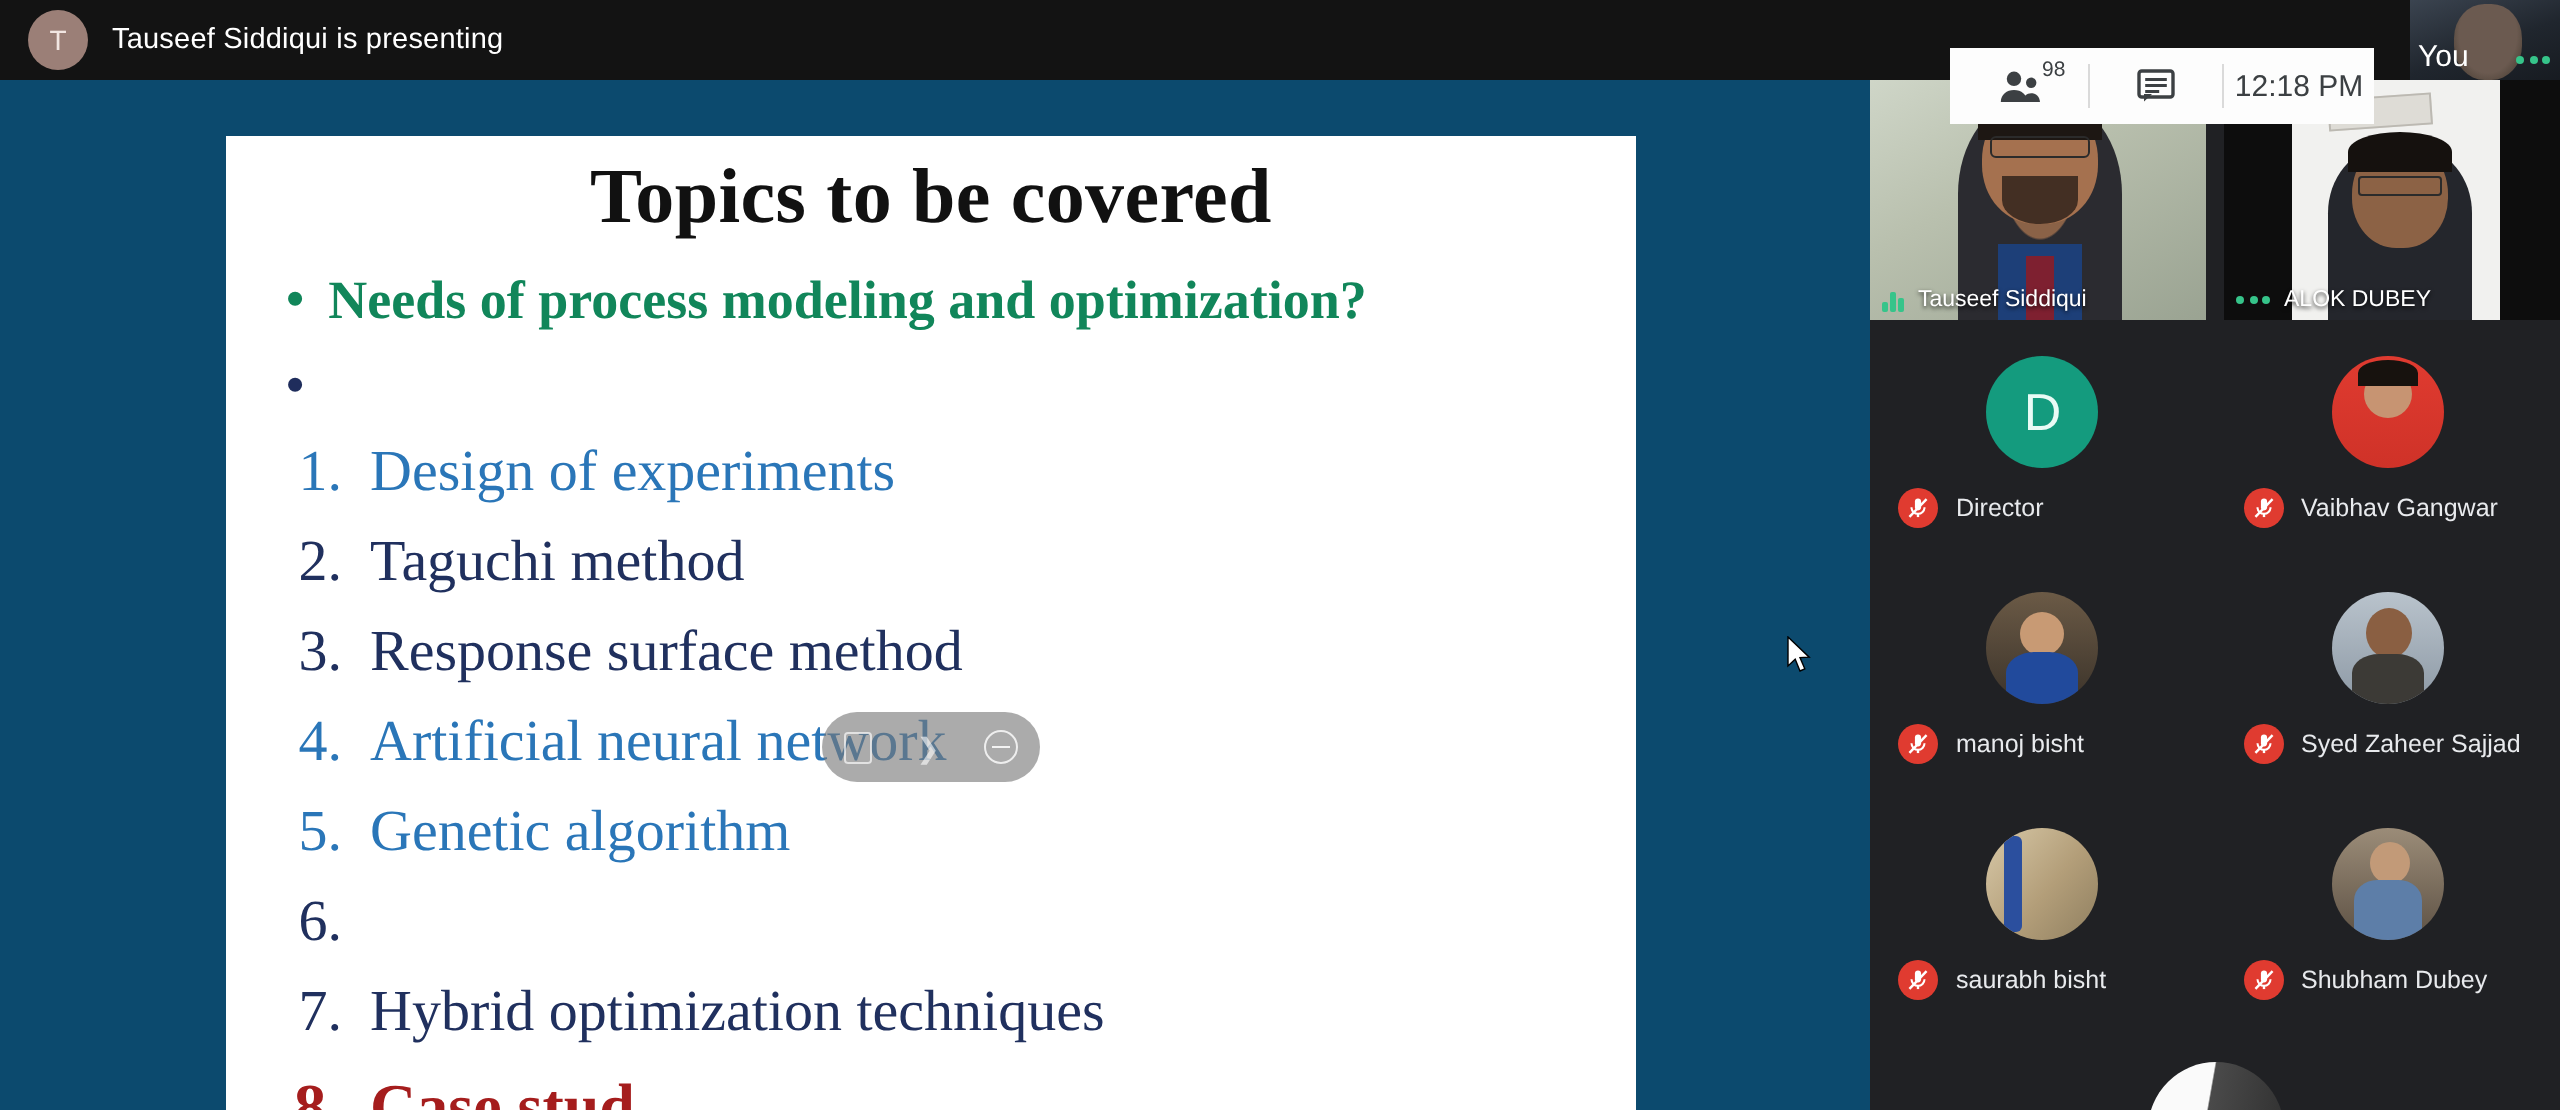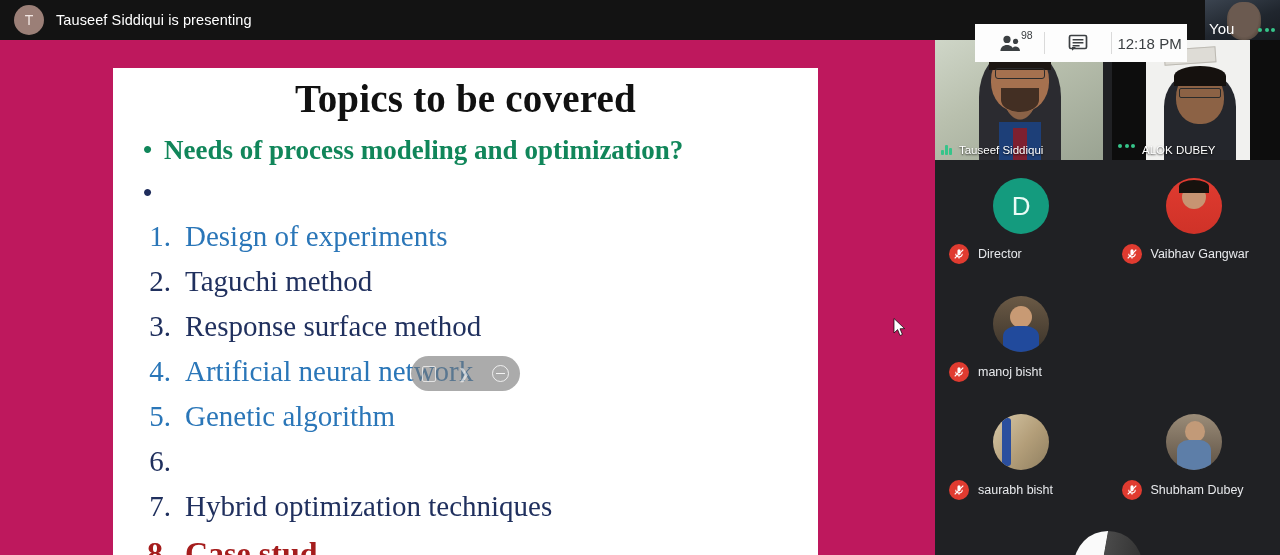--- a/index.html
+++ b/index.html
@@ -38,21 +38,21 @@
 
   .selfview { position:absolute; left:1205px; top:0; width:75px; height:40px; overflow:hidden;
               background:linear-gradient(160deg,#3b4450 0%,#20262e 55%,#171b21 100%); }
   .selfview .face { position:absolute; left:22px; top:2px; width:34px; height:38px; border-radius:45%;
                     background:radial-gradient(ellipse at 50% 40%, #6b5a50 0 60%, #3a3228 100%); }
   .self-label { position:absolute; left:4px; bottom:3px; color:#fff; font-size:15px; }
   .self-dots { position:absolute; right:5px; bottom:8px; display:flex; gap:2.5px; }
   .self-dots i { width:4px; height:4px; border-radius:50%; background:#36c48a; display:block; }
 
   
-  .stage { position:absolute; left:0; top:40px; width:935px; height:515px; background:#be185d; }
+  .stage { position:absolute; left:0; top:40px; width:935px; height:515px; background:#0c4a6e; }
   .slide { position:absolute; left:113px; top:28px; width:705px; height:487px;
            background:#ffffff; overflow:hidden; font-family:"Liberation Serif", serif; }
   .slide-title { text-align:center; font-size:39px; font-weight:bold; color:#111;
                  margin-top:8px; letter-spacing:.2px; }
   .bullets { margin-top:16px; padding-left:30px; }
   .bullet { display:flex; align-items:flex-start; gap:12px; font-size:27px; font-weight:bold;
             line-height:1.0; margin-bottom:16px; }
   .bullet .dot { font-size:26px; line-height:1; }
   .b-green { color:#11865a; }
   .b-navy  { color:#1f2d5c; }
@@ -107,21 +107,21 @@
   .vt-frame2 { position:absolute; left:52px; top:8px; width:52px; height:16px;
                background:#dedcd6; border:1px solid #bcb9b2; transform:rotate(-4deg); }
   .vt-person2 { position:absolute; left:52px; top:34px; width:72px; height:86px;
                 background:#24262c; border-radius:38% 38% 0 0; }
   .vt-head2 { position:absolute; left:64px; top:30px; width:48px; height:54px; border-radius:50% 50% 46% 46%;
               background:#8c6245; }
   .vt-hair2 { position:absolute; left:62px; top:26px; width:52px; height:20px; border-radius:50% 50% 0 0; background:#15110e; }
   .vt-glass2 { position:absolute; left:67px; top:48px; width:42px; height:10px;
                border:1.5px solid #2b2b2b; border-radius:2px; }
 
-  .vt-label { position:absolute; left:6px; bottom:4px; display:flex; gap:7px; }
+  .vt-label { position:absolute; left:6px; bottom:4px; display:flex; align-items:center; gap:7px; }
   .vt-name { color:#fff; font-size:11.5px; white-space:nowrap; text-shadow:0 1px 2px rgba(0,0,0,.8); }
   .eq { display:flex; align-items:flex-end; gap:1.6px; height:11px; }
   .eq i { width:2.6px; background:#36c48a; display:block; border-radius:1px; }
   .eq i:nth-child(1){height:5px;} .eq i:nth-child(2){height:10px;} .eq i:nth-child(3){height:7px;}
   .dots3 { display:flex; gap:2.5px; }
   .dots3 i { width:4px; height:4px; border-radius:50%; background:#36c48a; display:block; }
 
   
   .pgrid { position:relative; padding-top:16px; }
   .prow { display:flex; height:118px; }
@@ -360,20 +360,34 @@
               <svg width="12" height="12" viewBox="0 0 14 14">
                 <rect x="5.2" y="1.4" width="3.6" height="7" rx="1.8" fill="#fff"></rect>
                 <path d="M3.2 6.6a3.8 3.8 0 0 0 7.6 0" fill="none" stroke="#fff" stroke-width="1.2"></path>
                 <rect x="6.3" y="10" width="1.4" height="2.3" fill="#fff"></rect>
                 <line x1="2" y1="12.2" x2="12" y2="1.8" stroke="#fff" stroke-width="1.4"></line>
               </svg>
             </span>
             <span class="pname">manoj bisht</span>
           </div>
         </div>
+        <div class="pcell">
+          <div class="pav av-syed"></div>
+          <div class="pname-row">
+            <span class="mic-badge">
+              <svg width="12" height="12" viewBox="0 0 14 14">
+                <rect x="5.2" y="1.4" width="3.6" height="7" rx="1.8" fill="#fff"></rect>
+                <path d="M3.2 6.6a3.8 3.8 0 0 0 7.6 0" fill="none" stroke="#fff" stroke-width="1.2"></path>
+                <rect x="6.3" y="10" width="1.4" height="2.3" fill="#fff"></rect>
+                <line x1="2" y1="12.2" x2="12" y2="1.8" stroke="#fff" stroke-width="1.4"></line>
+              </svg>
+            </span>
+            <span class="pname">Syed Zaheer Sajjad</span>
+          </div>
+        </div>
       </div>
 
       <div class="prow">
         <div class="pcell">
           <div class="pav av-saurabh"></div>
           <div class="pname-row">
             <span class="mic-badge">
               <svg width="12" height="12" viewBox="0 0 14 14">
                 <rect x="5.2" y="1.4" width="3.6" height="7" rx="1.8" fill="#fff"></rect>
                 <path d="M3.2 6.6a3.8 3.8 0 0 0 7.6 0" fill="none" stroke="#fff" stroke-width="1.2"></path>

